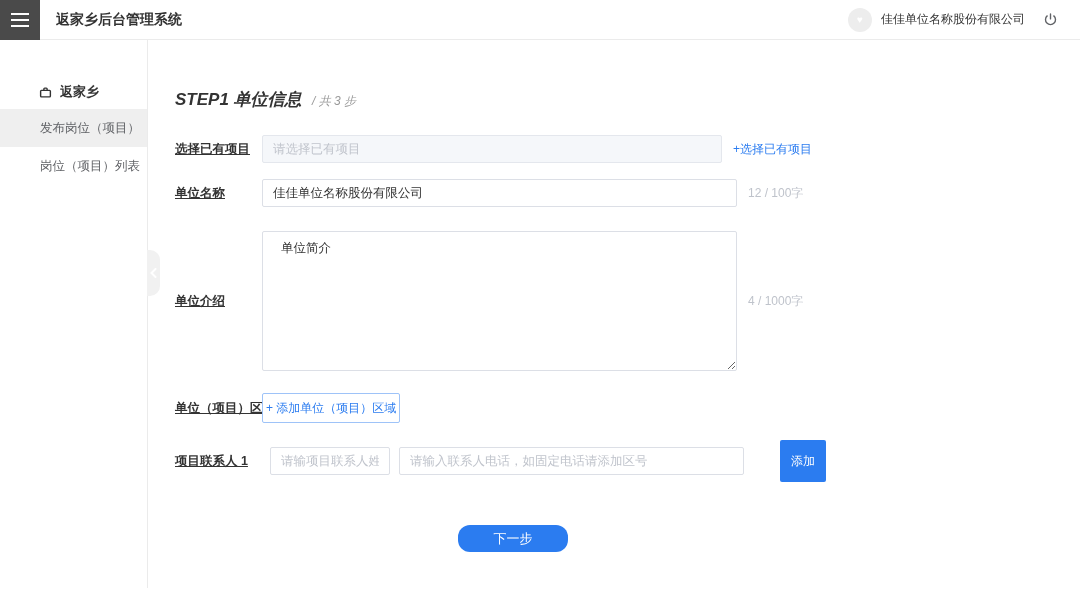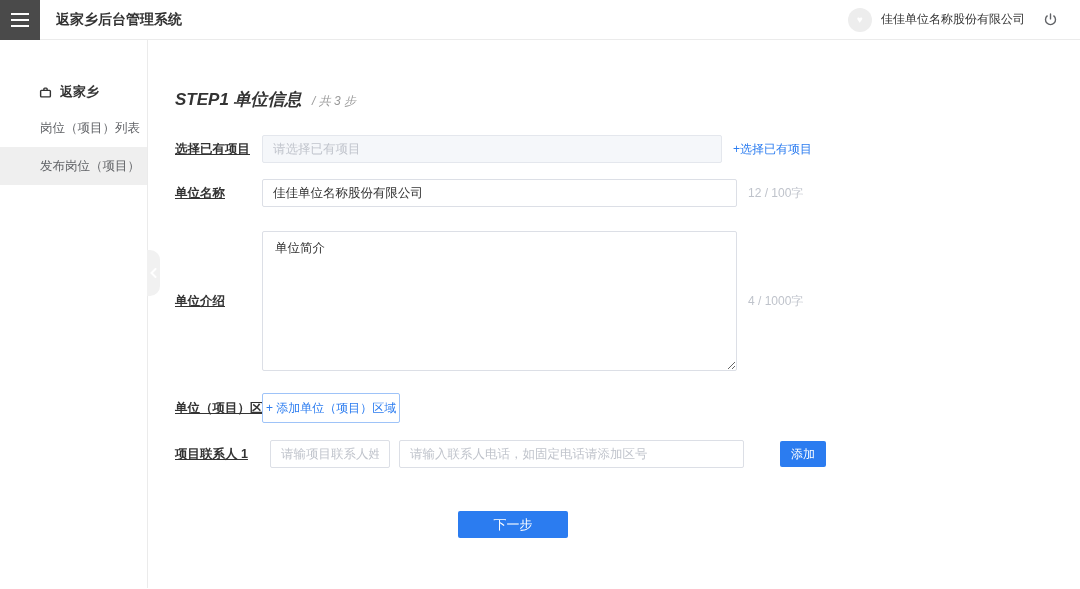--- a/index.html
+++ b/index.html
@@ -48,37 +48,37 @@
 
   .row-select { margin-bottom:16px; }
   .sel-input { width:460px; }
   .select-link { margin-left:11px; font-size:12px; color:#2b7cf0; text-decoration:none; cursor:pointer; }
 
   .row-name { margin-bottom:24px; }
   .name-input { width:475px; }
   .counter { margin-left:11px; font-size:12px; color:#bfc3cb; white-space:nowrap; }
 
   .row-intro { margin-bottom:22px; }
-  .ta { width:475px; height:140px; border:1px solid #dcdfe6; border-radius:2px; padding:8px 12px;
+  .ta { width:475px; height:140px; border:1px solid #dcdfe6; border-radius:2px; padding:8px 18px;
     font-size:12.5px; color:#333; outline:none; resize:both;
     font-family:"Liberation Sans","DejaVu Sans",sans-serif; }
 
   .row-region { margin-bottom:17px; }
   .region-btn { height:30px; padding:0 3px; background:#fff; border:1px solid #9ec3f8;
     border-radius:2px; color:#2b7cf0; font-size:12px; cursor:pointer; }
 
   .row-contact { margin-bottom:43px;gap:8px; }
   .contact-name { width:120px; }
   .contact-phone { width:345px; margin-left:1px; }
-  .add-btn { margin-left:28px; width:46px; height:26px; background:#2b7cf0; color:#fff;
+  .add-btn { margin-left:28px; width:46px; height:42px; background:#2b7cf0; color:#fff;
     border:none; border-radius:2px; font-size:12px; cursor:pointer; }
 
   .next-wrap { margin-left:283px; }
   .next-btn { width:110px; height:27px; background:#2b7cf0; color:#fff; border:none;
-    border-radius:2px; font-size:13px; cursor:pointer; }
+    border-radius:12px; font-size:13px; cursor:pointer; }
 </style>
 </head>
 <body>
 
 <div class="topbar">
   <div class="burger">
     <span></span>
       <span></span>
       <span></span>
   </div>
@@ -101,22 +101,22 @@
 <div class="layout">
 
   <div class="sidebar">
     <div class="side-group">
       <svg width="13" height="13" viewBox="0 0 24 24" fill="none" stroke="#333" stroke-width="2.6">
         <rect x="3" y="8" width="18" height="12" rx="1.5"></rect>
         <path d="M9 8V5.5A1.5 1.5 0 0 1 10.5 4h3A1.5 1.5 0 0 1 15 5.5V8"></path>
       </svg>
       <span>返家乡</span>
     </div>
+    <div class="side-item active">发布岗位（项目）</div>
     <div class="side-item">岗位（项目）列表</div>
-    <div class="side-item active">发布岗位（项目）</div>
     <div class="collapse-handle">
       <svg width="7" height="10" viewBox="0 0 7 10" fill="none" stroke="#fff" stroke-width="2" stroke-linecap="round">
         <path d="M5.5 1 1.5 5l4 4"></path>
       </svg>
     </div>
   </div>
 
   <div class="main">
     <div class="step-title-row">
       <span class="step-title">STEP1 单位信息</span>

